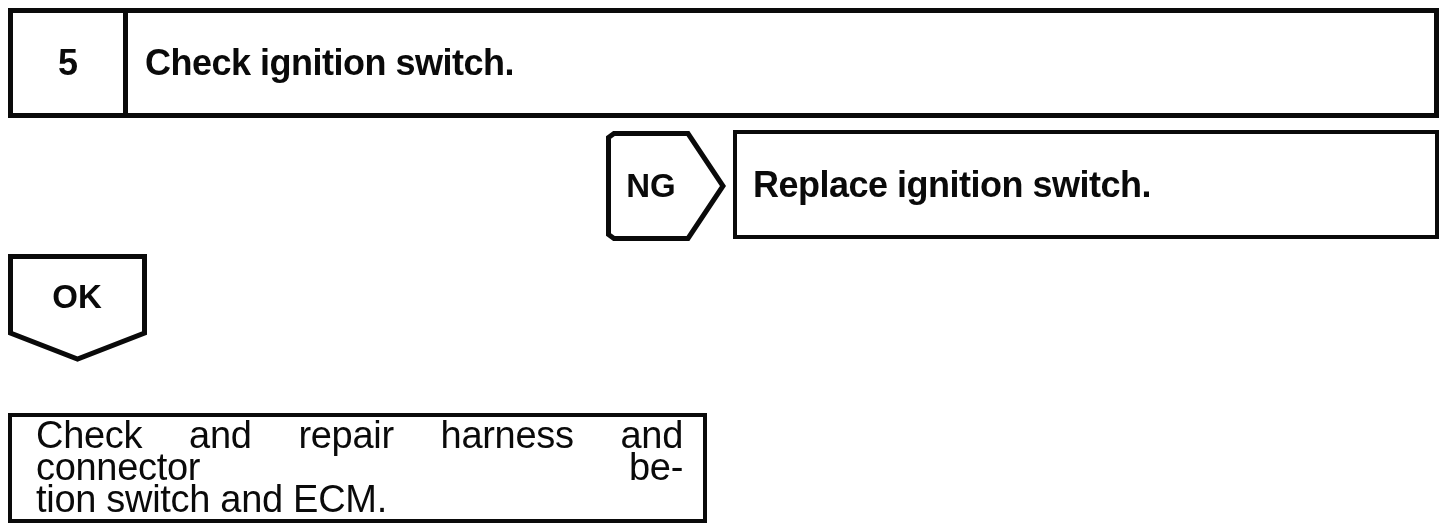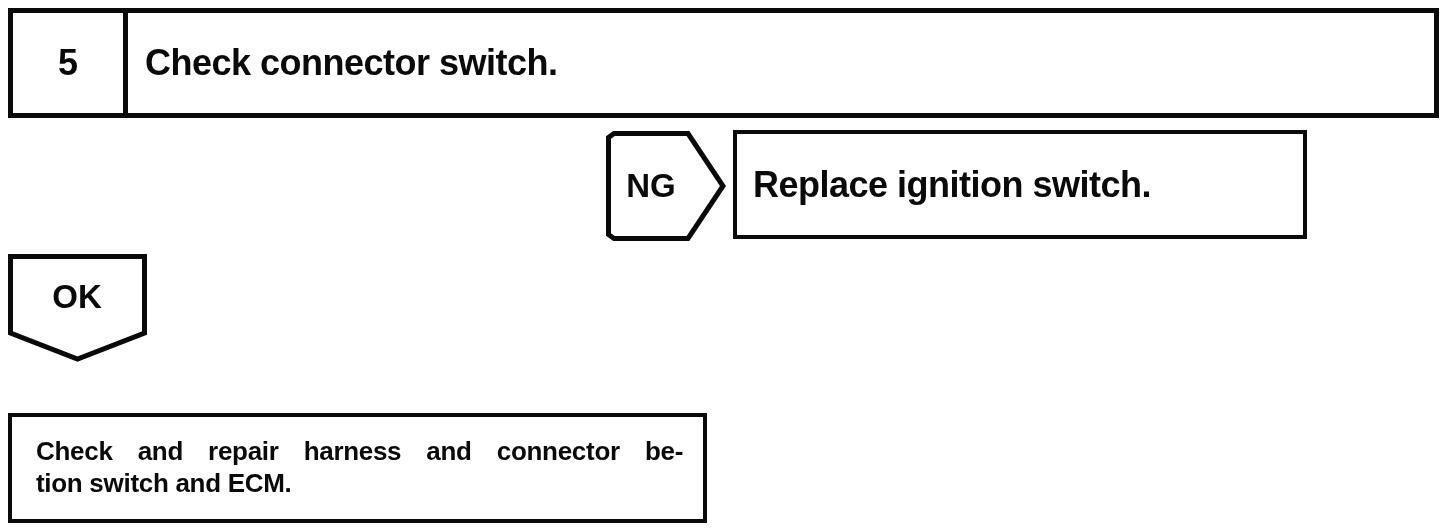--- a/index.html
+++ b/index.html
@@ -62,64 +62,64 @@
   .connector text {
     font-family: "Liberation Sans", "DejaVu Sans", sans-serif;
     font-size: 33px;
     font-weight: bold;
     fill: #0a0a0a;
     text-anchor: middle;
   }
   
   .replace-box {
     left: 733px; top: 130px;
-    width: 574px; height: 109px;
+    width: 706px; height: 109px;
     border-width: 4px;
   }
   .replace-text {
     padding-left: 16px;
     font-size: 36px;
     font-weight: bold;
     letter-spacing: -0.5px;
   }
   
   .repair-box {
     left: 8px; top: 413px;
     width: 699px; height: 110px;
     border-width: 4px;
     align-items: flex-start;
     flex-direction: column;
     justify-content: center;
     padding: 2px 20px 4px 24px;
   }
   .repair-line {
     width: 100%;
-    font-size: 26px;
-    font-weight: bold;
+    font-size: 38px;
+    font-weight: normal;
     line-height: 32px;
     letter-spacing: -0.3px;
     white-space: nowrap;
   }
   .repair-line.justified {
     white-space: normal;
     text-align: justify;
     text-align-last: justify;
   }
 </style>
 </head>
 <body>
 
 <div class="canvas">
 
   <div class="box step-box">
     <div class="step-number-cell">
       <span>5</span>
     </div>
     <div class="step-instruction">
-      <span>Check connector switch.</span>
+      <span>Check ignition switch.</span>
     </div>
   </div>
 
   <svg class="connector" style="left:606px; top:131px;" width="120" height="110" viewBox="0 0 120 110">
     <polygon points="2.5,6.5 8,2.5 82,2.5 117,55 82,107.5 8,107.5 2.5,103.5"></polygon>
     <text x="45" y="66">NG</text>
   </svg>
 
   <div class="box replace-box">
     <div class="replace-text">Replace ignition switch.</div>

